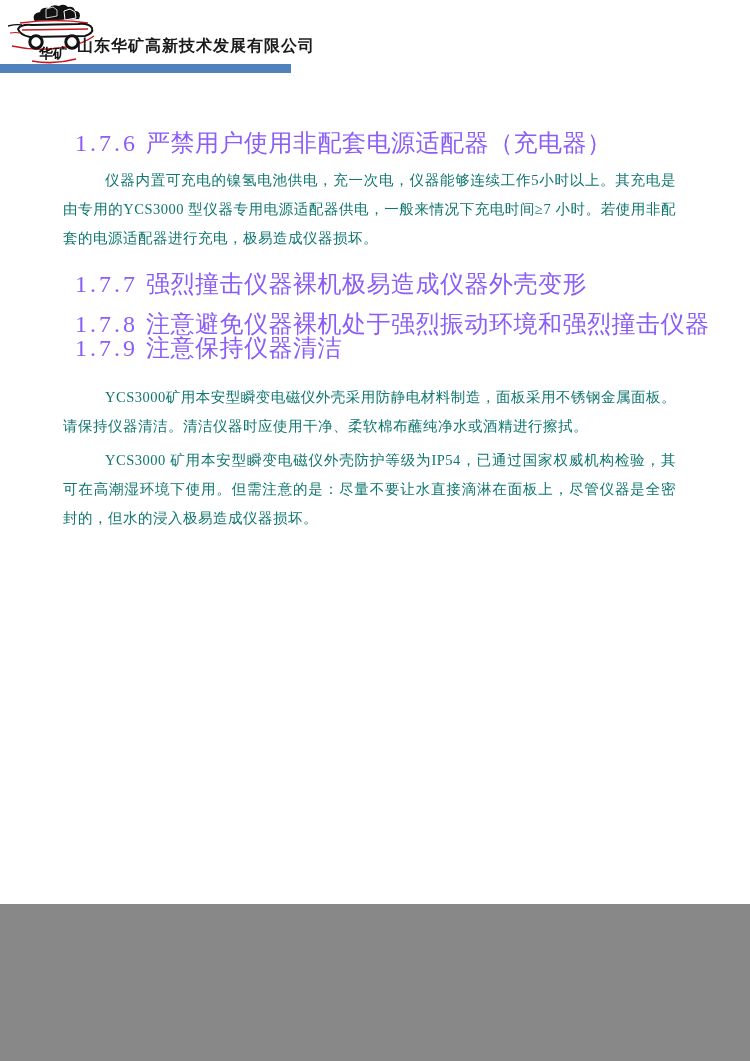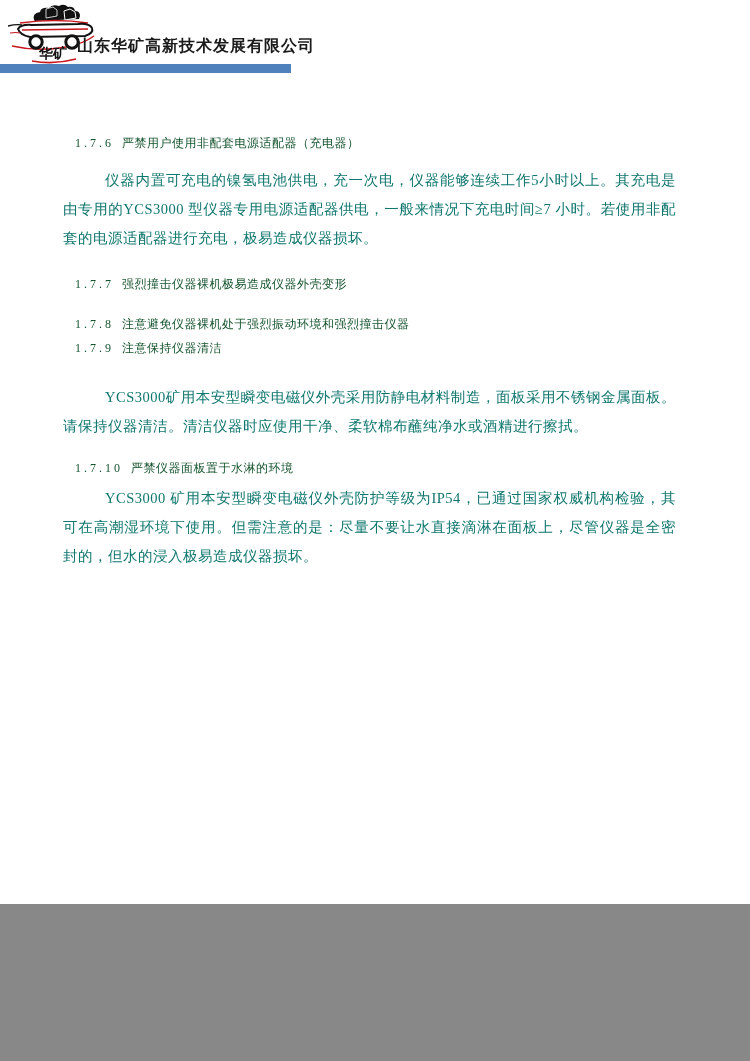--- a/index.html
+++ b/index.html
@@ -37,26 +37,26 @@
   }
 
   
   .content {
     position: absolute;
     left: 63px; top: 132px;
     width: 613px;
     color: #111;
   }
   .section-title {
-    font-size: 12px;
+    font-size: 24px;
     font-weight: 400;
     line-height: 22px;
     margin-left: 12px;
     letter-spacing: 0.5px;
-    color: #14532d;
+    color: #8b5cf6;
     white-space: nowrap;
   }
   .section-number { letter-spacing: 3px; margin-right: 8px; }
   .body-text {
     font-size: 14.5px;
     line-height: 29px;
     text-align: justify;
     text-indent: 42px;
     letter-spacing: 0.5px;
     color: #0f766e;
@@ -154,23 +154,20 @@
     </section>
 
     <section id="sec-4">
       <h2 class="section-title mt-h">
         <span class="section-number">1.7.9</span><span>注意保持仪器清洁</span>
       </h2>
       <p class="body-text">YCS3000矿用本安型瞬变电磁仪外壳采用防静电材料制造，面板采用不锈钢金属面板。请保持仪器清洁。清洁仪器时应使用干净、柔软棉布蘸纯净水或酒精进行擦拭。</p>
     </section>
 
     <section id="sec-5">
-      <h2 class="section-title mt-h">
-        <span class="section-number">1.7.10</span><span>严禁仪器面板置于水淋的环境</span>
-      </h2>
       <p class="body-text">YCS3000 矿用本安型瞬变电磁仪外壳防护等级为IP54，已通过国家权威机构检验，其可在高潮湿环境下使用。但需注意的是：尽量不要让水直接滴淋在面板上，尽管仪器是全密封的，但水的浸入极易造成仪器损坏。</p>
     </section>
 
   </div>
 
   <div class="footer">
     <div class="footer-line"></div>
     <div class="footer-company">山东华矿高新技术发展有限公司</div>
     <div class="page-box">
       <span>6</span>

